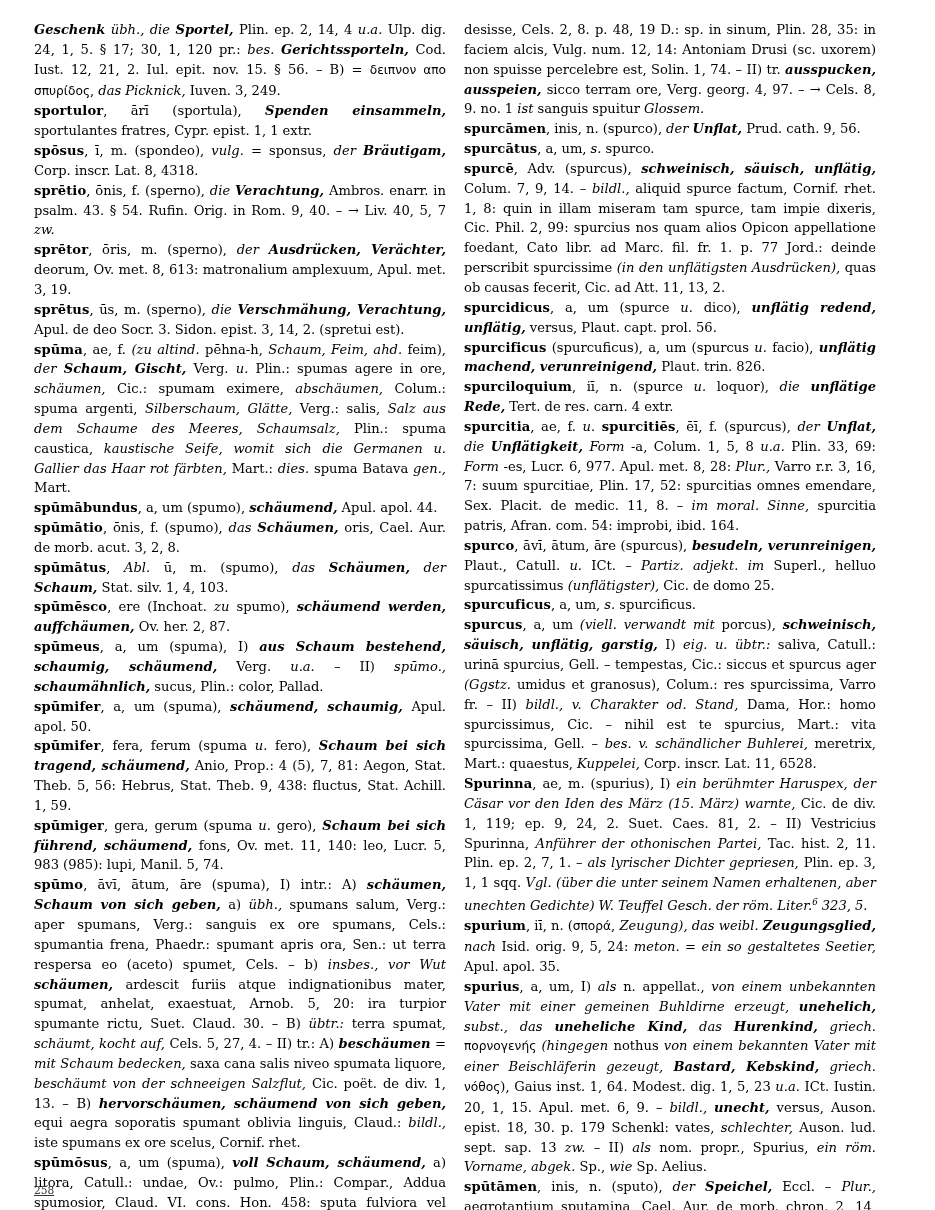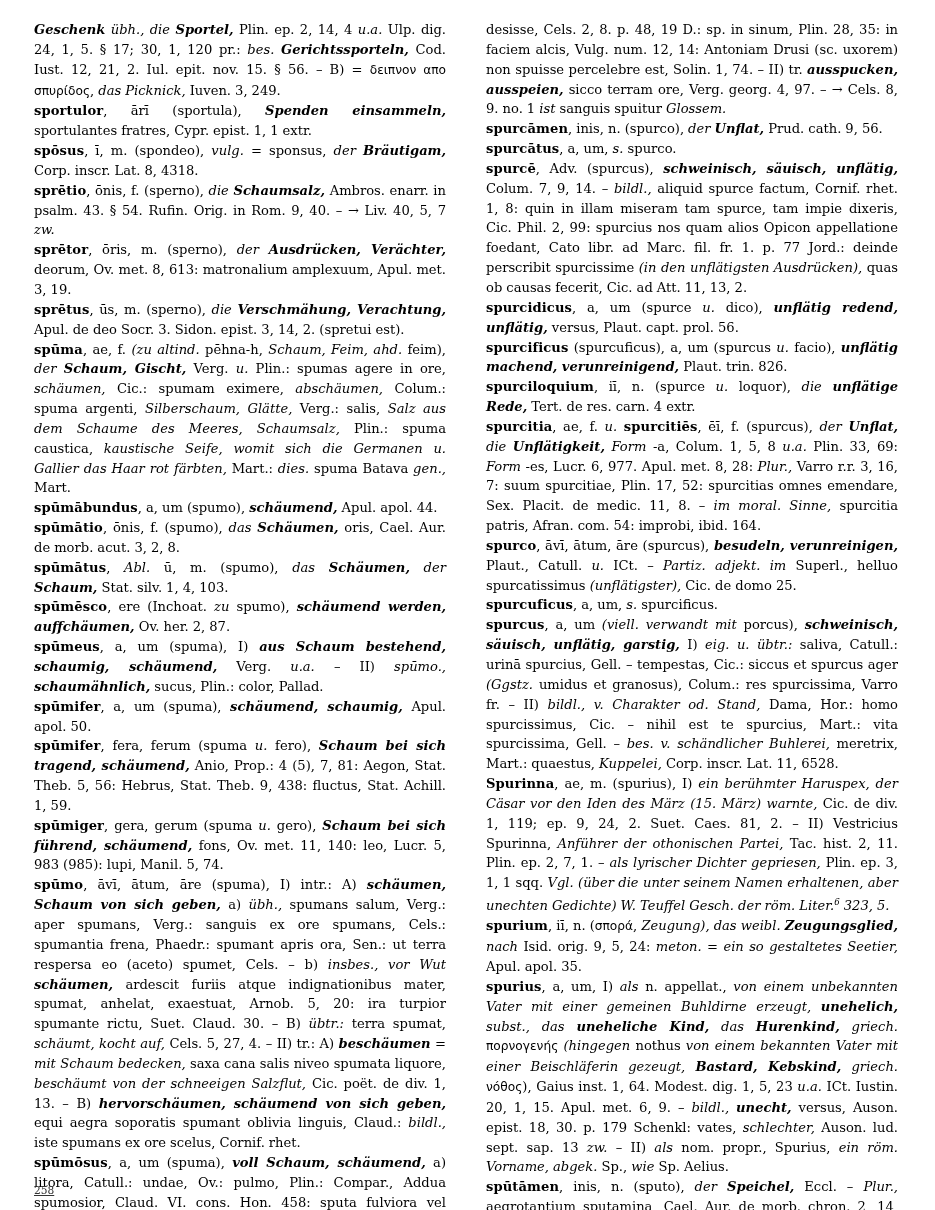--- a/index.html
+++ b/index.html
@@ -19,21 +19,21 @@
     position: absolute;
     left: 0; top: 0;
     width: 935px;
     height: 1210px;
     box-sizing: border-box;
     padding: 20px 32px 0 34px;
   }
   .columns {
     display: flex;
     flex-direction: row;
-    gap: 40px;
+    gap: 18px;
     height: 1150px;
   }
   .col {
     width: 412px;
     flex: 0 0 412px;
   }
   .entry {
     font-size: 13.1px;
     line-height: 19.85px;
     text-align: justify;
@@ -65,21 +65,21 @@
 </style>
 </head>
 <body>
 
 <div class="page">
   <div class="columns">
     <div class="col" id="col-left">
         <p class="entry cont"><i><b class="de">Geschenk</b> übh., die <b class="de">Sportel,</b></i> Plin. ep. 2, 14, 4 <i>u.a.</i> Ulp. dig. 24, 1, 5. § 17; 30, 1, 120 pr.: <i>bes.</i> <b class="de">Gerichtssporteln,</b> Cod. Iust. 12, 21, 2. Iul. epit. nov. 15. § 56. – B) = <span class="gk">δειπνον απο σπυρίδος</span>, <i>das Picknick,</i> Iuven. 3, 249.</p>
         <p class="entry hang"><b class="hw">sportulor</b>, ārī (sportula), <b class="de">Spenden einsammeln,</b> sportulantes fratres, Cypr. epist. 1, 1 extr.</p>
         <p class="entry hang"><b class="hw">spōsus</b>, ī, m. (spondeo), <i>vulg.</i> = sponsus, <i>der</i> <b class="de">Bräutigam,</b> Corp. inscr. Lat. 8, 4318.</p>
-        <p class="entry hang"><b class="hw">sprētio</b>, ōnis, f. (sperno), <i>die</i> <b class="de">Schaumsalz,</b> Ambros. enarr. in psalm. 43. § 54. Rufin. Orig. in Rom. 9, 40. – → Liv. 40, 5, 7 <i>zw.</i></p>
+        <p class="entry hang"><b class="hw">sprētio</b>, ōnis, f. (sperno), <i>die</i> <b class="de">Verachtung,</b> Ambros. enarr. in psalm. 43. § 54. Rufin. Orig. in Rom. 9, 40. – → Liv. 40, 5, 7 <i>zw.</i></p>
         <p class="entry hang"><b class="hw">sprētor</b>, ōris, m. (sperno), <i>der</i> <b class="de">Ausdrücken, Verächter,</b> deorum, Ov. met. 8, 613: matronalium amplexuum, Apul. met. 3, 19.</p>
         <p class="entry hang"><b class="hw">sprētus</b>, ūs, m. (sperno), <i>die</i> <b class="de">Verschmähung, Verachtung,</b> Apul. de deo Socr. 3. Sidon. epist. 3, 14, 2. (spretui est).</p>
         <p class="entry hang"><b class="hw">spūma</b>, ae, f. <i>(zu altind.</i> pēhna-h, <i>Schaum, Feim, ahd.</i> feim), <i>der</i> <b class="de">Schaum, Gischt,</b> Verg. <i>u.</i> Plin.: spumas agere in ore, <i>schäumen,</i> Cic.: spumam eximere, <i>abschäumen,</i> Colum.: spuma argenti, <i>Silberschaum, Glätte,</i> Verg.: salis, <i>Salz aus dem Schaume des Meeres, Schaumsalz,</i> Plin.: spuma caustica, <i>kaustische Seife, womit sich die Germanen u. Gallier das Haar rot färbten,</i> Mart.: <i>dies.</i> spuma Batava <i>gen.,</i> Mart.</p>
         <p class="entry hang"><b class="hw">spūmābundus</b>, a, um (spumo), <b class="de">schäumend,</b> Apul. apol. 44.</p>
         <p class="entry hang"><b class="hw">spūmātio</b>, ōnis, f. (spumo), <i>das</i> <b class="de">Schäumen,</b> oris, Cael. Aur. de morb. acut. 3, 2, 8.</p>
         <p class="entry hang"><b class="hw">spūmātus</b>, <i>Abl.</i> ū, m. (spumo), <i>das</i> <b class="de">Schäumen,</b> <i>der</i> <b class="de">Schaum,</b> Stat. silv. 1, 4, 103.</p>
         <p class="entry hang"><b class="hw">spūmēsco</b>, ere (Inchoat. <i>zu</i> spumo), <b class="de">schäumend werden, auffchäumen,</b> Ov. her. 2, 87.</p>
         <p class="entry hang"><b class="hw">spūmeus</b>, a, um (spuma), I) <b class="de">aus Schaum bestehend, schaumig, schäumend,</b> Verg. <i>u.a.</i> – II) <i>spūmo.,</i> <b class="de">schaumähnlich,</b> sucus, Plin.: color, Pallad.</p>
         <p class="entry hang"><b class="hw">spūmifer</b>, a, um (spuma), <b class="de">schäumend, schaumig,</b> Apul. apol. 50.</p>
         <p class="entry hang"><b class="hw">spūmifer</b>, fera, ferum (spuma <i>u.</i> fero), <b class="de">Schaum bei sich tragend, schäumend,</b> Anio, Prop.: 4 (5), 7, 81: Aegon, Stat. Theb. 5, 56: Hebrus, Stat. Theb. 9, 438: fluctus, Stat. Achill. 1, 59.</p>

